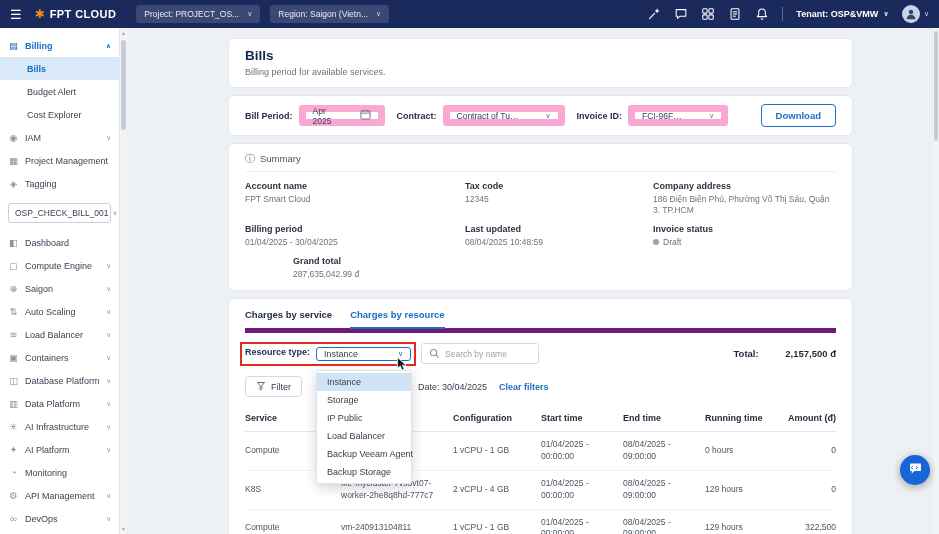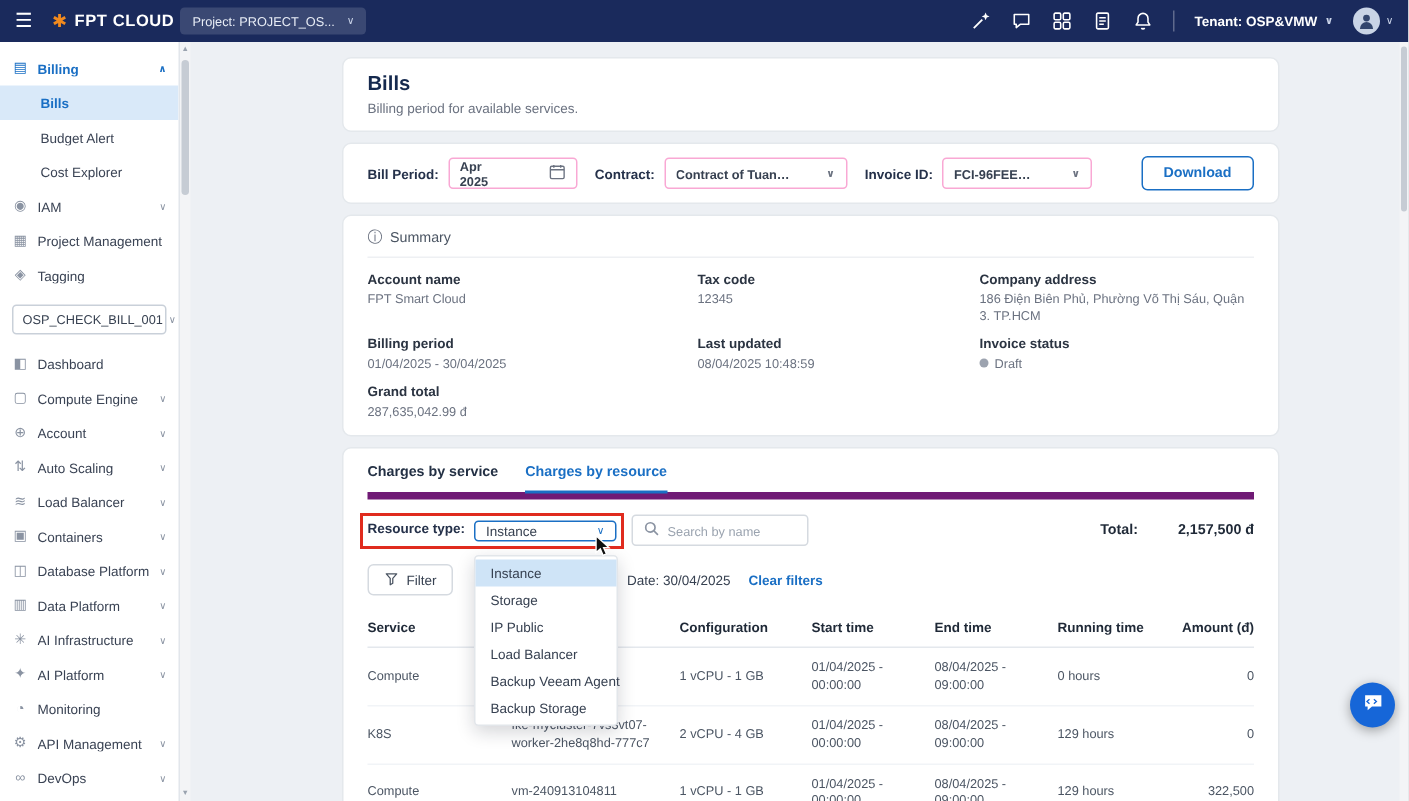--- a/index.html
+++ b/index.html
@@ -7,21 +7,21 @@
   body { font-family: "Liberation Sans", "DejaVu Sans", sans-serif; }
   .page { position:relative; width:939px; height:534px; overflow:hidden; background:#EDF0F4; }
 
   
   .topbar { position:absolute; left:0; top:0; width:939px; height:28px; background:#1A2A5C;
             display:flex; align-items:center; padding:0 10px; color:#fff; z-index:20; }
   .hamburger { font-size:13px; color:#fff; cursor:pointer; }
   .logo { display:flex; align-items:center; gap:5px; margin-left:13px; }
   .logo-mark { color:#F28A1E; font-size:12px; line-height:1; }
   .logo-text { font-weight:800; font-size:11px; letter-spacing:.4px; }
-  .tb-select { margin-left:4px; background:rgba(255,255,255,.14); height:18px; border-radius:3px;
+  .tb-select { margin-left:20px; background:rgba(255,255,255,.14); height:18px; border-radius:3px;
                display:flex; align-items:center; gap:8px; padding:0 8px; font-size:8.5px; color:#E8EDF6; cursor:pointer; }
   .tb-select + .tb-select { margin-left:10px; }
   .tb-chev { font-size:7px; color:#c9d3e8; }
   .tb-right { margin-left:auto; display:flex; align-items:center; gap:13px; }
   .tb-icon { display:flex; align-items:center; cursor:pointer; }
   .tb-divider { width:1px; height:14px; background:rgba(255,255,255,.3); }
   .tenant { display:flex; align-items:center; gap:5px; font-size:9px; font-weight:700; cursor:pointer; }
   .avatar-wrap { display:flex; align-items:center; gap:4px; cursor:pointer; }
   .avatar { width:18px; height:18px; border-radius:50%; background:#C9D4E6; display:flex; align-items:center; justify-content:center; overflow:hidden; }
 
@@ -56,43 +56,43 @@
   .card { background:#fff; border:1px solid #E4E8EC; border-radius:6px; margin-bottom:7px; }
 
   .head-card { padding:9px 16px 10px; }
   .page-title { font-size:13.5px; font-weight:800; color:#15294E; }
   .page-subtitle { margin-top:4px; font-size:9px; color:#6B7280; }
 
   .filter-card { padding:8px 16px; display:flex; align-items:center; gap:6px; }
   .flabel { font-size:9px; font-weight:700; color:#25314A; white-space:nowrap; }
   .filter-card .flabel { margin-left:6px; }
   .filter-card .flabel:first-child { margin-left:0; }
-  .control { height:21px; border:1px solid #f9a8d4; border-radius:3px; background:#fff;
+  .control { height:21px; border:7px solid #f9a8d4; border-radius:3px; background:#fff;
              display:flex; align-items:center; justify-content:space-between; gap:24px;
-             padding:0 7px; font-size:8.5px; color:#374151; cursor:pointer;font-weight:bold; }
+             padding:0 7px; font-size:8.5px; color:#374151; cursor:pointer; }
   .control .trunc { overflow:hidden; white-space:nowrap; text-overflow:ellipsis; }
   .control.bp { width:86px; }
   .control.contract { width:122px; }
   .control.invoice { width:100px; }
   .chev { font-size:7px; color:#6B7280; }
   .chev.blue { color:#1A6FC4; }
   .download-btn { margin-left:auto; height:23px; padding:0 14px; background:#fff; border:1px solid #1A6FC4;
                   border-radius:4px; color:#1A6FC4; font-size:9.5px; font-weight:700; cursor:pointer;
                   font-family:inherit; }
 
   .summary-card { padding:9px 16px 10px; }
   .sum-head { display:flex; align-items:center; gap:5px; font-size:9.5px; color:#4B5563;
               padding-bottom:7px; border-bottom:1px solid #EEF0F3; margin-bottom:9px; }
   .info-i { font-size:10px; color:#6B7280; line-height:1; }
   .sum-grid { display:grid; grid-template-columns:212px 180px 1fr; column-gap:8px; }
   .sum-field { margin-bottom:8px; }
   .sum-label { font-size:9px; font-weight:700; color:#2B3442; }
   .sum-value { font-size:8.5px; color:#6B7280; margin-top:2.5px; line-height:1.35; }
   .dot { display:inline-block; width:6px; height:6px; border-radius:50%; background:#9CA3AF; margin-right:4px; }
-  .sum-field.gt { margin-bottom:0; }
+  .sum-field.gt { margin-bottom:0;margin-left:48px; }
 
   .charges-card { padding:0 16px 12px; height:420px; position:relative; }
   .tabs-row { display:flex; gap:18px; padding-top:10px; border-bottom:5px solid #701a75; }
   .tab { font-size:9.5px; font-weight:700; color:#233044; padding-bottom:7px; cursor:pointer; }
   .tab.active { color:#1A6FC4; border-bottom:2px solid #1A6FC4; margin-bottom:-1px; }
 
   .controls-row { margin-top:10px; display:flex; align-items:center; gap:10px; }
   .rt-wrap { position:relative; display:flex; align-items:flex-start; gap:6px; }
   .annotation-box { position:absolute; left:-5px; top:-5px; right:-5px; bottom:-5px;
                     border:2px solid #E02B1E; z-index:60; pointer-events:none; }
@@ -139,20 +139,24 @@
 <div class="page">
 
   <header class="topbar">
     <span class="hamburger">☰</span>
     <div class="logo">
       <span class="logo-mark">✱</span>
       <span class="logo-text">FPT CLOUD</span>
     </div>
     <div class="tb-select">
       <span>Project: PROJECT_OS...</span>
+      <span class="tb-chev">∨</span>
+    </div>
+    <div class="tb-select">
+      <span>Region: Saigon (Vietn...</span>
       <span class="tb-chev">∨</span>
     </div>
     <div class="tb-right">
       <span class="tb-icon">
         <svg width="14" height="14" viewBox="0 0 16 16">
             <path d="M2.5 13.5 L9 7" stroke="#fff" stroke-width="1.4" fill="none"></path>
             <path d="M11.5 1.5 l.9 2.1 2.1 .9 -2.1 .9 -.9 2.1 -.9 -2.1 -2.1 -.9 2.1 -.9 z" fill="#fff"></path>
           </svg>
       </span>
       <span class="tb-icon">
@@ -236,21 +240,21 @@
           <span class="sb-icon">◧</span>
           <span class="sb-label">Dashboard</span>
         </div>
         <div class="sb-item">
           <span class="sb-icon">▢</span>
           <span class="sb-label">Compute Engine</span>
           <span class="sb-chev">∨</span>
         </div>
         <div class="sb-item">
           <span class="sb-icon">⊕</span>
-          <span class="sb-label">Account</span>
+          <span class="sb-label">Saigon</span>
           <span class="sb-chev">∨</span>
         </div>
         <div class="sb-item">
           <span class="sb-icon">⇅</span>
           <span class="sb-label">Auto Scaling</span>
           <span class="sb-chev">∨</span>
         </div>
         <div class="sb-item">
           <span class="sb-icon">≋</span>
           <span class="sb-label">Load Balancer</span>

